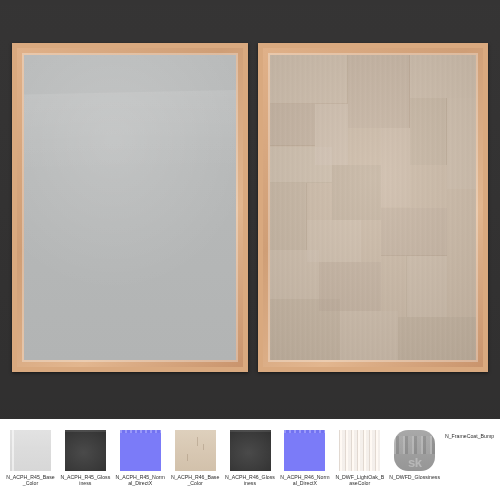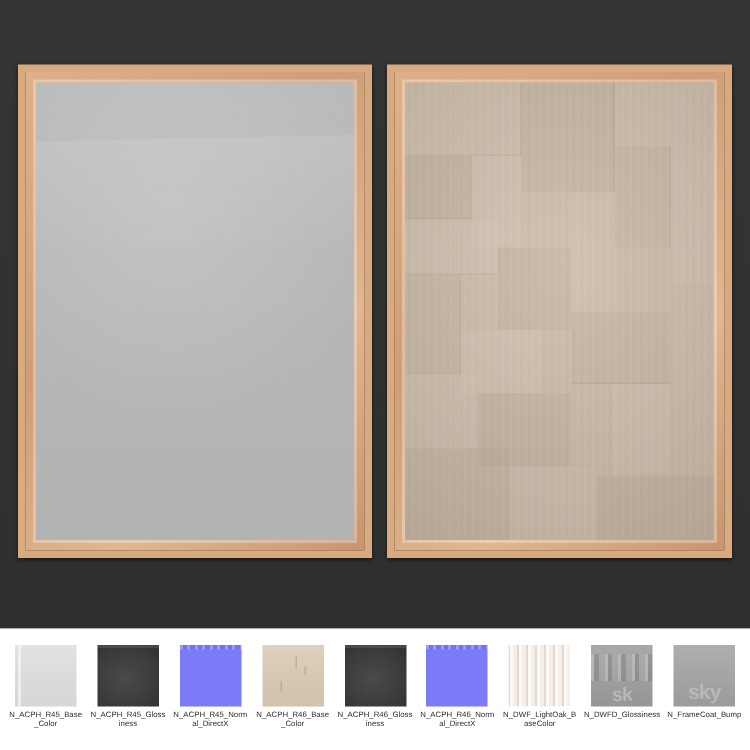--- a/index.html
+++ b/index.html
@@ -190,20 +190,21 @@
   }
   .sw-wood .grain {
     position: absolute; left:0; top:0; right:0; bottom:0;
     background: repeating-linear-gradient(90deg,
       rgba(120,80,45,0.22) 0 1px,
       rgba(255,220,185,0.16) 1px 3px,
       rgba(150,100,60,0.10) 3px 6px);
   }
   .sw-rough-gray {
     background: linear-gradient(180deg, #a9a9a9 0%, #9e9e9e 55%, #969696 100%);
+    border-radius: 14px;
   }
   .sw-rough-gray .wm {
     position: absolute;
     left: 0; right: 0; bottom: 2px;
     text-align: center;
     font-size: 13px;
     font-weight: bold;
     color: rgba(255,255,255,0.30);
     letter-spacing: -0.5px;
     line-height: 13px;
@@ -337,20 +338,17 @@
 
     <div class="thumb-cell">
       <div class="thumb-swatch sw-rough-gray">
         <div class="bars"></div>
         <div class="wm">sk</div>
       </div>
       <div class="thumb-label">N_DWFD_Glossiness</div>
     </div>
 
     <div class="thumb-cell">
-      <div class="thumb-swatch sw-bump-gray">
-        <div class="wm">sky</div>
-      </div>
       <div class="thumb-label">N_FrameCoat_Bump</div>
     </div>
 
   </div>
 </div>
 
 </body></html>

